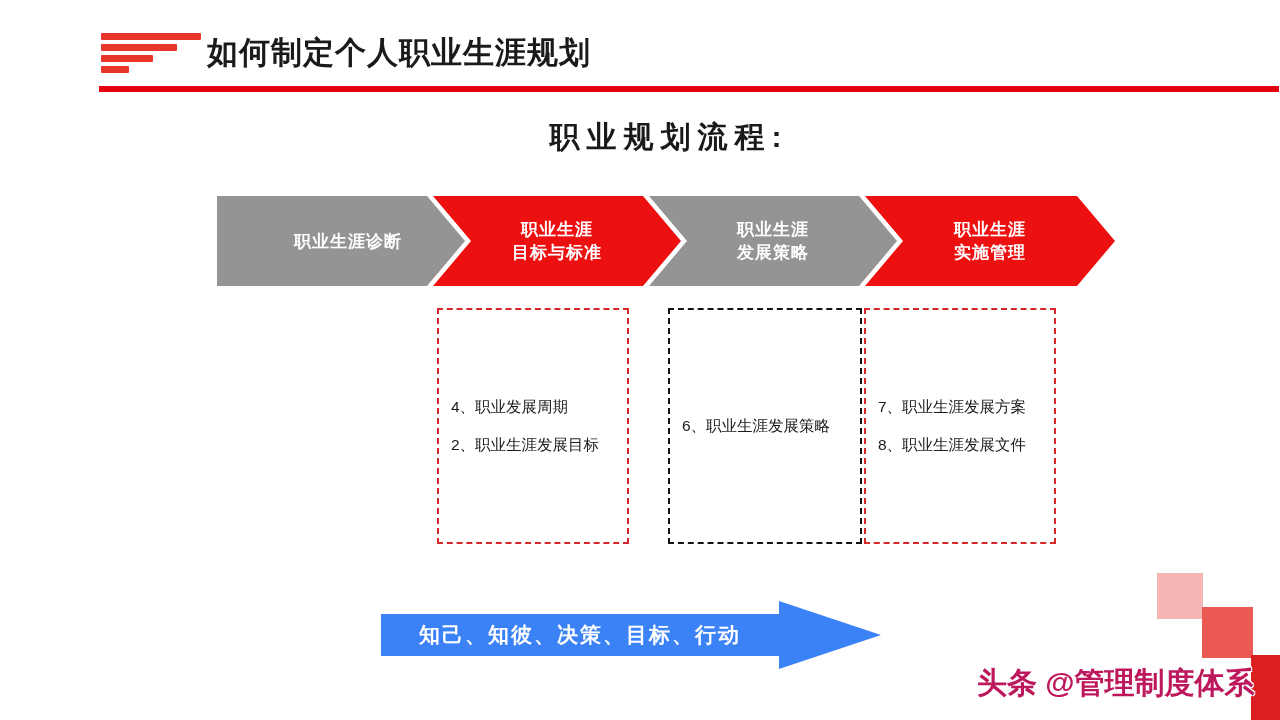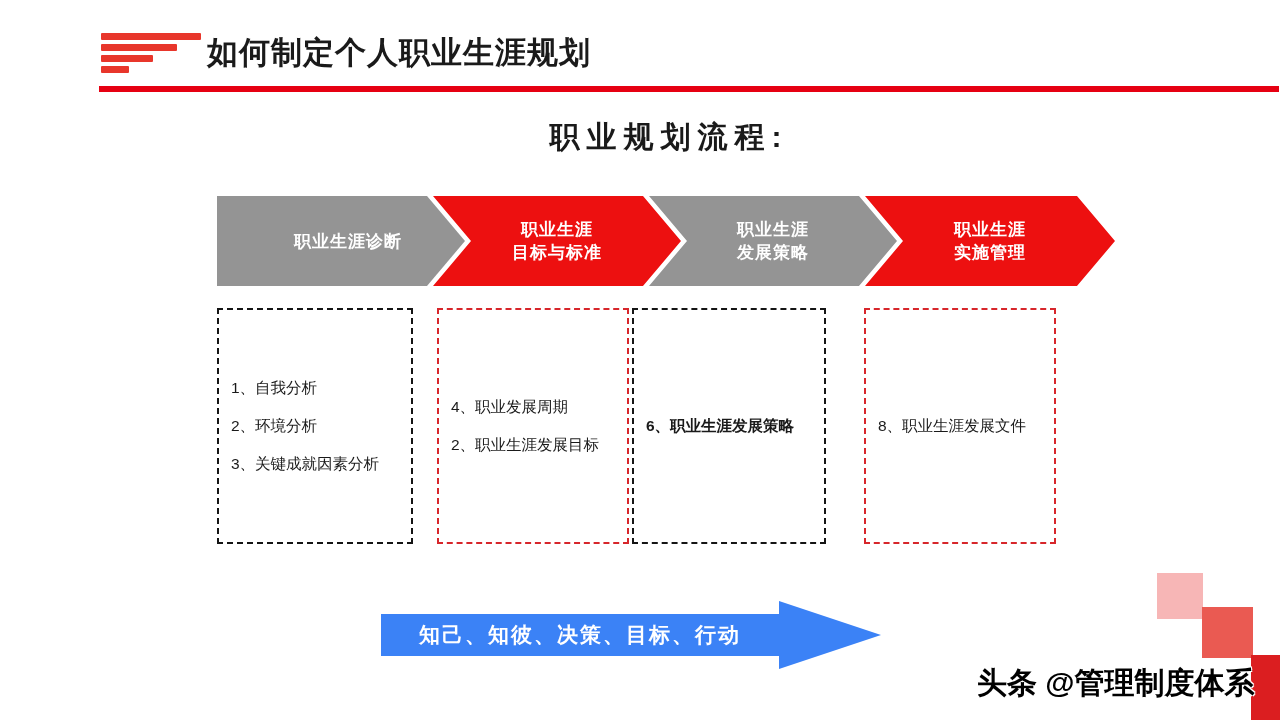--- a/index.html
+++ b/index.html
@@ -156,21 +156,21 @@
     background: #ffffff;
     display: flex;
     flex-direction: column;
     justify-content: center;
     padding: 0 10px 0 12px;
   }
   .detail-box.dark  { border: 2.5px dashed #141414; }
   .detail-box.redb  { border: 2.5px dashed #D7262B; }
   .detail-box.k0 { left: 0px;   width: 196px; }
   .detail-box.k1 { left: 220px; width: 192px; }
-  .detail-box.k2 { left: 415px; width: 194px; font-weight: bold; }
+  .detail-box.k2 { left: 451px; width: 194px; }
   .detail-box.k3 { left: 647px; width: 192px; }
 
   .detail-line {
     font-size: 15.5px;
     color: #1a1a1a;
     line-height: 38px;
     white-space: nowrap;
     letter-spacing: 0px;
   }
 
@@ -210,21 +210,21 @@
   .deco-sq.s2 { left: 1173px; top: 607px; width: 51px; height: 51px; background: #EA5A52; }
   .deco-sq.s3 { left: 1222px; top: 655px; width: 58px; height: 65px; background: #DB1E20; }
 
   
   .watermark {
     position: absolute;
     left: 948px;
     top: 663px;
     font-size: 30px;
     font-weight: bold;
-    color: #000000;
+    color: #be185d;
     letter-spacing: 0px;
     white-space: nowrap;
     text-shadow: 1px 1px 0 #ffffff, -1px -1px 0 #ffffff, 1px -1px 0 #ffffff, -1px 1px 0 #ffffff;
     z-index: 5;
   }
 </style>
 </head>
 <body>
 
 <div id="slide">
@@ -255,36 +255,32 @@
 发展策略</span>
     </div>
     <div class="chevron c3">
       <span class="chev-label">职业生涯
 实施管理</span>
     </div>
   </div>
 
   <div class="detail-boxes">
 
-    <div class="detail-box dark k0">
-      <div class="detail-line">1、自我分析</div>
-      <div class="detail-line">2、环境分析</div>
-      <div class="detail-line">3、关键成就因素分析</div>
-    </div>
 
     <div class="detail-box redb k1">
       <div class="detail-line">4、职业发展周期</div>
       <div class="detail-line">2、职业生涯发展目标</div>
     </div>
 
     <div class="detail-box dark k2">
       <div class="detail-line">6、职业生涯发展策略</div>
     </div>
 
     <div class="detail-box redb k3">
+      <div class="detail-line">7、职业生涯发展方案</div>
       <div class="detail-line">8、职业生涯发展文件</div>
     </div>
 
   </div>
 
   <div class="banner-arrow">
     <div class="banner-text">知己、知彼、决策、目标、行动</div>
   </div>
 
   <div class="deco-sq s1"></div>

